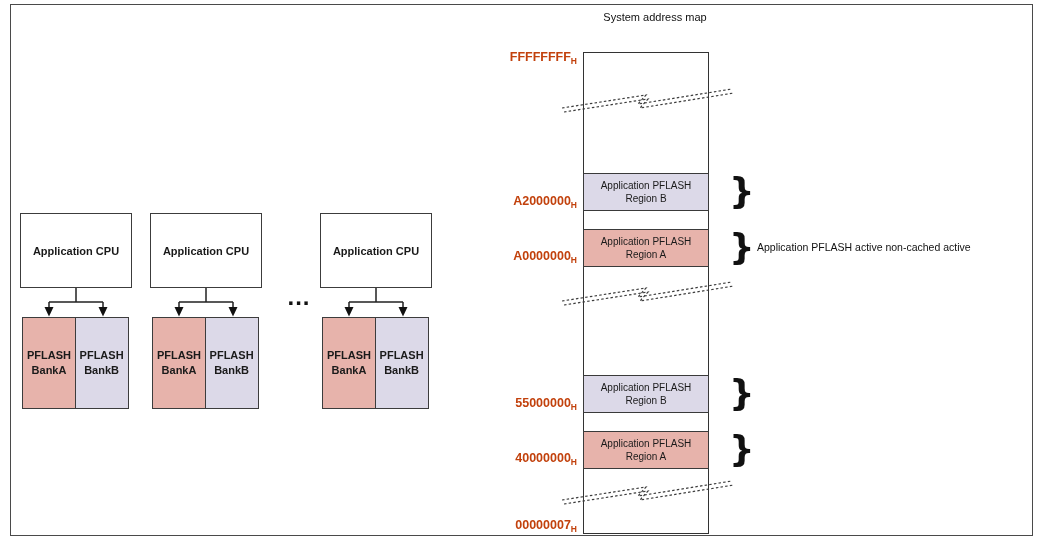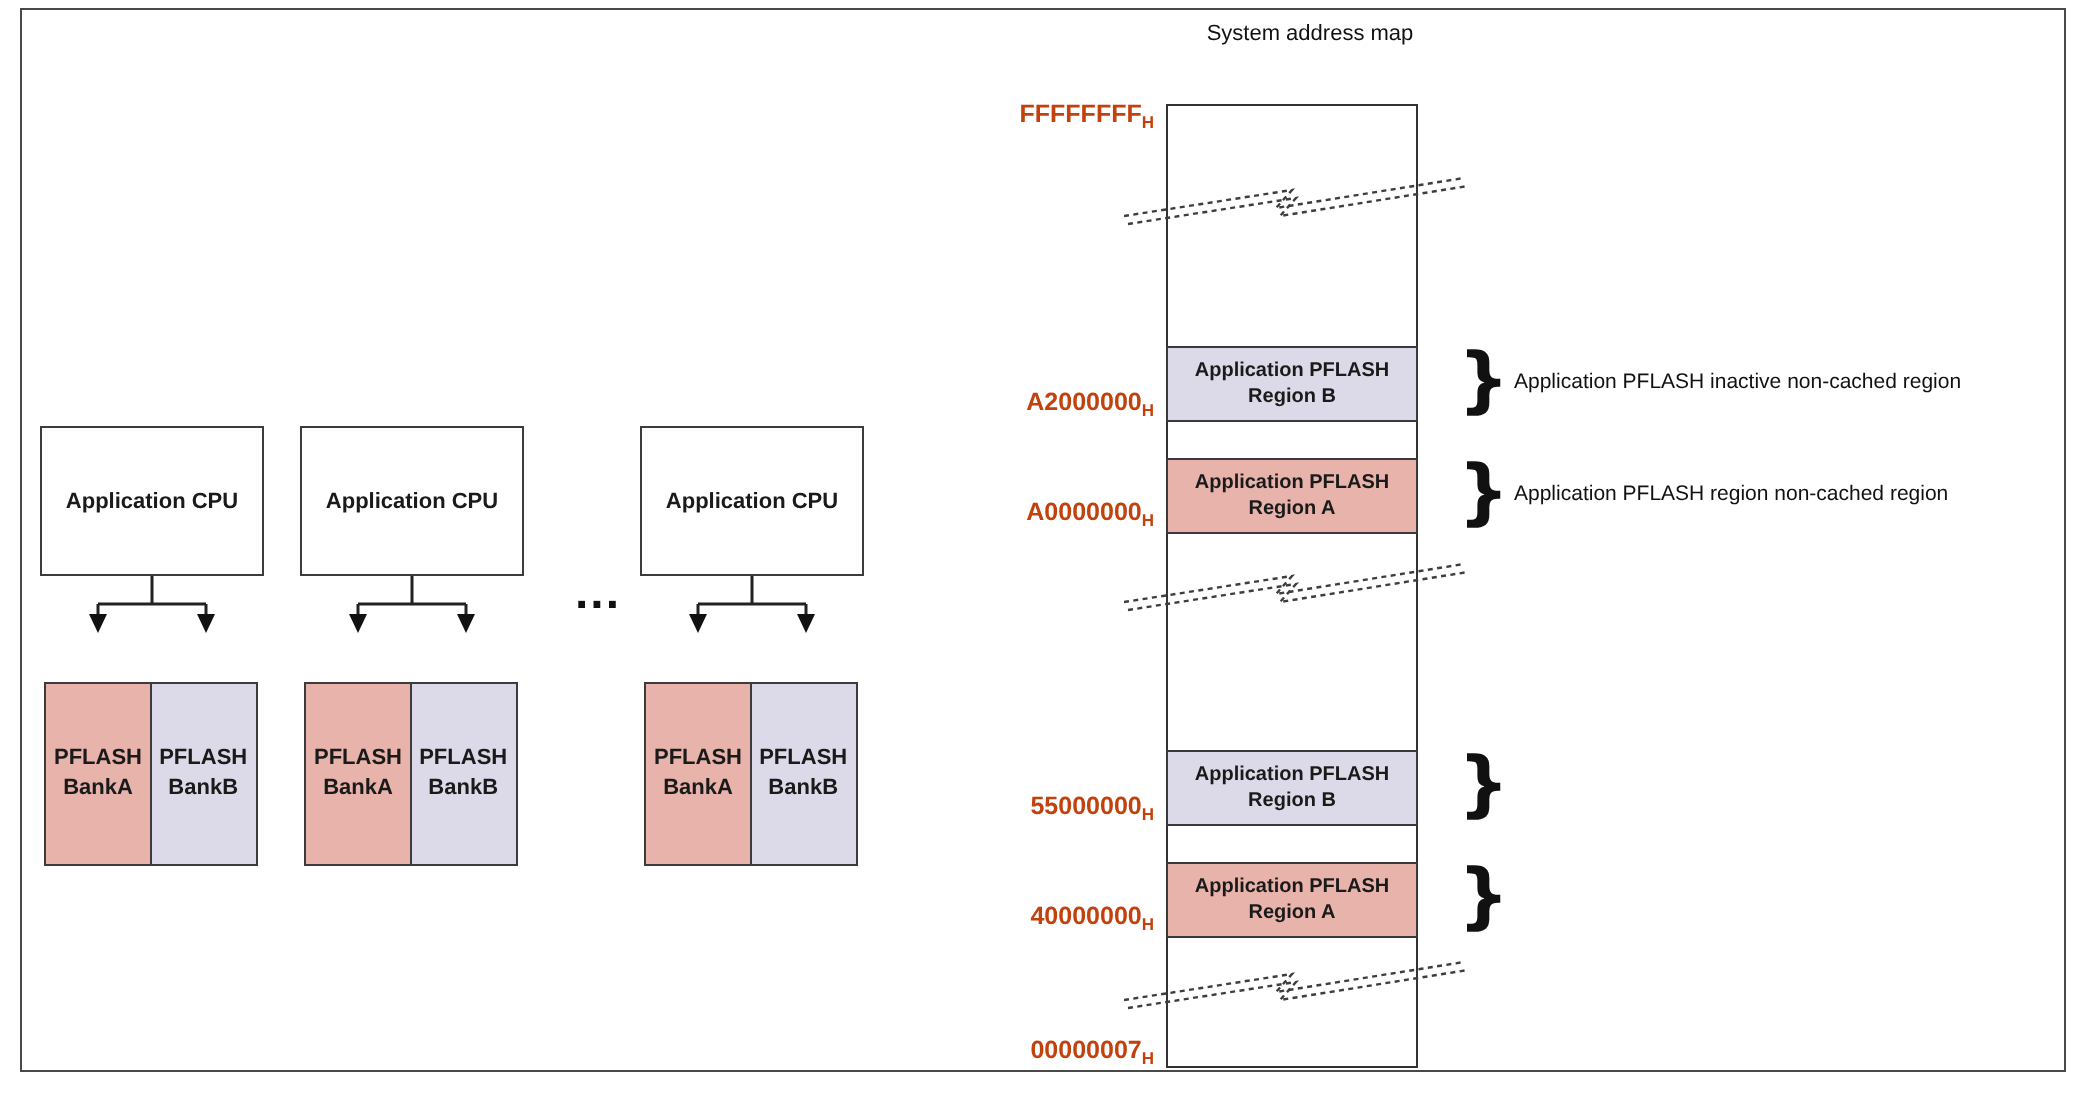--- a/index.html
+++ b/index.html
@@ -14,35 +14,35 @@
   .cpu-box{
     position:absolute;left:0;top:0;width:112px;height:75px;background:#ffffff;
     border:1.4px solid #3c3c3c;display:flex;align-items:center;justify-content:center;
     font-size:11px;font-weight:600;box-sizing:border-box;text-align:center;
   }
   .arrows{position:absolute;left:0;top:75px;width:112px;height:29px;}
   .banks{position:absolute;left:2px;top:104px;width:108px;height:92px;}
   .bank{
     position:absolute;top:0;width:54px;height:92px;border:1.4px solid #3c3c3c;box-sizing:border-box;
     display:flex;flex-direction:column;align-items:center;justify-content:center;
-    font-size:11px;font-weight:700;line-height:15px;text-align:center;margin-top:24px;
+    font-size:11px;font-weight:700;line-height:15px;text-align:center;
   }
   .bank-a{left:0;}
   .bank-b{left:52.6px;}
   .ellipsis{position:absolute;left:279px;top:283px;width:40px;height:30px;
     font-size:24px;font-weight:700;letter-spacing:1px;color:#111;text-align:center;}
 
   
   .map-title{position:absolute;left:555px;top:11px;width:200px;text-align:center;font-size:11px;color:#111;}
   .map-column{position:absolute;left:583px;top:52px;width:126px;height:482px;
     border:1.5px solid #333;background:#ffffff;box-sizing:border-box;}
   .region{
     position:absolute;left:583px;width:126px;height:38px;border:1.3px solid #3a3a3a;box-sizing:border-box;
     display:flex;flex-direction:column;align-items:center;justify-content:center;
-    font-size:10px;font-weight:700;line-height:13px;text-align:center;
+    font-size:10px;font-weight:400;line-height:13px;text-align:center;
   }
   .addr{
     position:absolute;left:447px;width:130px;height:16px;text-align:right;
     font-size:12.5px;font-weight:700;white-space:nowrap;color:#c2410c;
   }
   .addr .sub{font-size:8.5px;position:relative;top:3px;font-weight:700;}
   .brace{
     position:absolute;left:729px;width:20px;height:44px;font-size:36px;line-height:42px;
     font-weight:700;color:#111;font-family:"DejaVu Sans",sans-serif;
   }
@@ -141,23 +141,22 @@
   </div>
 
   <div class="addr" style="top:50px"><span>FFFFFFFF</span><span class="sub">H</span></div>
   <div class="addr" style="top:194px"><span>A2000000</span><span class="sub">H</span></div>
   <div class="addr" style="top:249px"><span>A0000000</span><span class="sub">H</span></div>
   <div class="addr" style="top:396px"><span>55000000</span><span class="sub">H</span></div>
   <div class="addr" style="top:451px"><span>40000000</span><span class="sub">H</span></div>
   <div class="addr" style="top:518px"><span>00000007</span><span class="sub">H</span></div>
 
   <div class="brace" style="top:170px">}</div>
-  <div class="annotation" style="top:185px">Application PFLASH inactive non-cached region</div>
   <div class="brace" style="top:226px">}</div>
-  <div class="annotation" style="top:241px">Application PFLASH region non-cached region</div>
+  <div class="annotation" style="top:241px">Application PFLASH active non-cached active</div>
   <div class="brace" style="top:372px">}</div>
   <div class="brace" style="top:428px">}</div>
 
   <svg class="break-svg" style="top:84px" viewBox="0 0 172 32">
     <polyline points="0,24 84,11 76,20 170,5" fill="none" stroke="#3d3d3d" stroke-width="1.2" stroke-dasharray="2.5,2.2"></polyline>
     <polyline points="2,28 86,15 78,24 172,9" fill="none" stroke="#3d3d3d" stroke-width="1.2" stroke-dasharray="2.5,2.2"></polyline>
   </svg>
   <svg class="break-svg" style="top:277px" viewBox="0 0 172 32">
     <polyline points="0,24 84,11 76,20 170,5" fill="none" stroke="#3d3d3d" stroke-width="1.2" stroke-dasharray="2.5,2.2"></polyline>
     <polyline points="2,28 86,15 78,24 172,9" fill="none" stroke="#3d3d3d" stroke-width="1.2" stroke-dasharray="2.5,2.2"></polyline>

